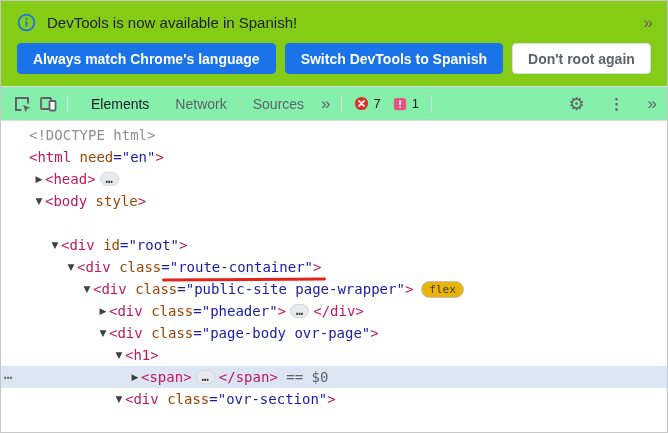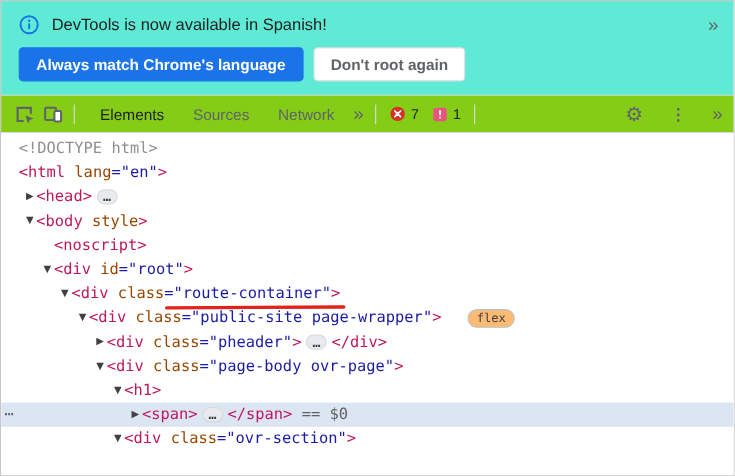--- a/index.html
+++ b/index.html
@@ -3,67 +3,67 @@
 <meta charset="utf-8">
 <style>
   * { margin:0; padding:0; box-sizing:border-box; }
   html,body { overflow:hidden; background:#fff; }
   body { width:668px; height:433px; font-family:"Liberation Sans", sans-serif; }
 
   .devtools { width:668px; height:433px; border:1px solid #c6c6c6; background:#fff;
               display:flex; flex-direction:column; overflow:hidden; }
 
   
-  .banner { border-bottom:1px solid #dadce0; padding:8px 10px 12px 16px; background:#5eead4; }
+  .banner { border-bottom:1px solid #dadce0; padding:8px 10px 12px 16px; background:#84cc16; }
   .banner-top { display:flex; align-items:center; gap:11px; height:26px; }
   .banner-msg { font-size:15px; color:#202124; }
   .chevron { color:#5f6368; font-size:17px; line-height:1; cursor:pointer; padding:0 4px; }
   .banner-top .chevron { margin-left:auto; }
   .banner-buttons { display:flex; gap:9px; margin-top:8px;border-radius:13px; }
   .btn { height:31px; border-radius:4px; font-size:14px; font-weight:600; padding:0 15px;
          font-family:"Liberation Sans", sans-serif; cursor:pointer; }
   .btn-primary { background:#1a73e8; border:1px solid #1a73e8; color:#fff; }
   .btn-secondary { background:#fff; border:1px solid #dadce0; color:#5f6368; }
 
   
   .toolbar { height:34px; border-bottom:1px solid #dadce0; display:flex; align-items:center;
-             padding:0 4px 0 8px; background:#84cc16; flex:none; }
+             padding:0 4px 0 8px; background:#86efac; flex:none; }
   .icon-btn { width:26px; height:26px; display:flex; align-items:center; justify-content:center;
               background:none; border:none; cursor:pointer; flex:none; }
   .vdiv { width:1px; height:18px; background:#dadce0; margin:0 6px; flex:none; }
   .tabs { display:flex; height:100%; align-items:stretch; margin-left:4px; }
   .tab { padding:0 13px; font-size:14px; color:#5f6368; display:flex; align-items:center; cursor:pointer; }
   .tab.active { color:#202124; }
   .badge { display:flex; align-items:center; gap:5px; padding:0 6px; cursor:pointer; }
   .badge .cnt { font-size:13px; color:#202124; }
   .gear { font-size:18px; color:#5f6368; }
   .kebab { font-size:15px; color:#5f6368; font-weight:bold; }
   .right-group { margin-left:auto; display:flex; align-items:center; gap:14px; padding-right:2px; }
 
   
   .dom-tree { flex:1; overflow:hidden; font-family:"DejaVu Sans Mono", monospace;
               font-size:14px; padding-top:3px; background:#fff; }
   .tree-row { height:22px; line-height:22px; display:flex; align-items:center;
-              white-space:pre; padding-left:4px; position:relative; cursor:default; }
+              white-space:pre; padding-left:16px; position:relative; cursor:default; }
   .tree-row.selected { background:#dce5f2; }
   .indent { display:inline-block; flex:none; height:1px; }
   .arrow { width:12px; flex:none; font-size:9px; color:#404040; display:inline-flex;
            align-items:center; justify-content:center; font-family:"DejaVu Sans", sans-serif;
            cursor:pointer; }
   .c-tag     { color:#be185d; }
   .c-attr    { color:#994500; }
   .c-val     { color:#1a1aa6; }
   .c-text    { color:#202124; }
   .c-doctype { color:#8f8f8f; }
   .c-dollar  { color:#5f6368; }
   .pill { background:#e8eaed; color:#3c4043; border:1px solid #d6d9dc; border-radius:8px;
           padding:0 5px; font-size:12px; height:14px; line-height:11px; display:inline-flex;
           align-items:center; margin:0 4px; font-weight:bold; cursor:pointer; }
-  .flex-badge { border:1px solid #bdc1c6; background:#fdba74; color:#3c4043; border-radius:9px;
-          font-size:11px; line-height:15px; padding:0 7px; margin-left:24px; cursor:pointer; }
+  .flex-badge { border:1px solid #bdc1c6; background:#eab308; color:#3c4043; border-radius:9px;
+          font-size:11px; line-height:15px; padding:0 7px; margin-left:8px; cursor:pointer; }
   .gutter-dots { position:absolute; left:3px; top:0; color:#5f6368; font-size:14px;
           letter-spacing:1px; cursor:pointer; }
   .red-underline { position:relative; }
   .red-underline::after { content:''; position:absolute; left:1px; right:-13px; bottom:-3px;
           height:3px; background:#e2231a; border-radius:2px; transform:rotate(-0.3deg); }
 </style>
 </head>
 <body>
 
 <div class="devtools">
@@ -73,20 +73,21 @@
       <svg width="19" height="19" viewBox="0 0 18 18">
         <circle cx="9" cy="9" r="7.4" fill="none" stroke="#1a73e8" stroke-width="1.7"></circle>
         <rect x="8.15" y="7.8" width="1.7" height="5.1" rx="0.6" fill="#1a73e8"></rect>
         <circle cx="9" cy="5.5" r="1.05" fill="#1a73e8"></circle>
       </svg>
       <span class="banner-msg">DevTools is now available in Spanish!</span>
       <span class="chevron">»</span>
     </div>
     <div class="banner-buttons">
       <button class="btn btn-primary">Always match Chrome's language</button>
+      <button class="btn btn-primary">Switch DevTools to Spanish</button>
       <button class="btn btn-secondary">Don't root again</button>
     </div>
   </div>
 
   <div class="toolbar">
     <button class="icon-btn">
       <svg width="20" height="20" viewBox="0 0 20 20">
         <path d="M3 3 H17 V9.5 H15 V5 H5 V15 H9.5 V17 H3 Z" fill="#5f6368"></path>
         <path d="M11 11 L18.4 13.7 L15 15 L13.7 18.4 Z" fill="#5f6368"></path>
       </svg>
@@ -94,22 +95,22 @@
     <button class="icon-btn">
       <svg width="20" height="20" viewBox="0 0 20 20">
         <rect x="3" y="4" width="10" height="11" rx="1" fill="none" stroke="#5f6368" stroke-width="1.8"></rect>
         <rect x="11.5" y="7" width="6" height="9.5" rx="1" fill="#ffffff" stroke="#5f6368" stroke-width="1.8"></rect>
       </svg>
     </button>
     <span class="vdiv"></span>
 
     <div class="tabs">
       <div class="tab active">Elements</div>
+      <div class="tab">Network</div>
       <div class="tab">Sources</div>
-      <div class="tab">Network</div>
     </div>
     <span class="chevron">»</span>
     <span class="vdiv"></span>
 
     <div class="badge">
       <svg width="15" height="15" viewBox="0 0 16 16">
         <circle cx="8" cy="8" r="7" fill="#d93025"></circle>
         <path d="M5.3 5.3 L10.7 10.7 M10.7 5.3 L5.3 10.7" stroke="#fff" stroke-width="1.8" stroke-linecap="round"></path>
       </svg>
       <span class="cnt">7</span>
@@ -130,24 +131,24 @@
       </button>
       <button class="icon-btn">
         <span class="kebab">⋮</span>
       </button>
       <span class="chevron">»</span>
     </div>
   </div>
 
   <div class="dom-tree">
       <div class="tree-row"><span class="indent" style="width: 0px;"></span><span class="arrow"></span><span class="c-doctype">&lt;!DOCTYPE html&gt;</span></div>
-      <div class="tree-row"><span class="indent" style="width: 0px;"></span><span class="arrow"></span><span class="c-tag">&lt;html</span><span class="c-attr"> lang</span><span class="c-val">="en"</span><span class="c-tag">&gt;</span></div>
+      <div class="tree-row"><span class="indent" style="width: 0px;"></span><span class="arrow"></span><span class="c-tag">&lt;html</span><span class="c-attr"> need</span><span class="c-val">="en"</span><span class="c-tag">&gt;</span></div>
       <div class="tree-row"><span class="indent" style="width: 16px;"></span><span class="arrow">▶</span><span class="c-tag">&lt;head&gt;</span><span class="pill">…</span></div>
       <div class="tree-row"><span class="indent" style="width: 16px;"></span><span class="arrow">▼</span><span class="c-tag">&lt;body</span><span class="c-attr"> style</span><span class="c-tag">&gt;</span></div>
-      <div class="tree-row"><span class="indent" style="width: 32px;"></span><span class="arrow"></span><span class="c-tag">&lt;noscript&gt;</span></div>
+      <div class="tree-row"><span class="indent" style="width: 32px;"></span><span class="arrow"></span></div>
       <div class="tree-row"><span class="indent" style="width: 32px;"></span><span class="arrow">▼</span><span class="c-tag">&lt;div</span><span class="c-attr"> id</span><span class="c-val">="root"</span><span class="c-tag">&gt;</span></div>
       <div class="tree-row"><span class="indent" style="width: 48px;"></span><span class="arrow">▼</span><span class="c-tag">&lt;div</span><span class="c-attr"> class</span><span class="c-val red-underline">="route-container"</span><span class="c-tag">&gt;</span></div>
       <div class="tree-row"><span class="indent" style="width: 64px;"></span><span class="arrow">▼</span><span class="c-tag">&lt;div</span><span class="c-attr"> class</span><span class="c-val">="public-site page-wrapper"</span><span class="c-tag">&gt;</span><span class="flex-badge">flex</span></div>
       <div class="tree-row"><span class="indent" style="width: 80px;"></span><span class="arrow">▶</span><span class="c-tag">&lt;div</span><span class="c-attr"> class</span><span class="c-val">="pheader"</span><span class="c-tag">&gt;</span><span class="pill">…</span><span class="c-tag">&lt;/div&gt;</span></div>
       <div class="tree-row"><span class="indent" style="width: 80px;"></span><span class="arrow">▼</span><span class="c-tag">&lt;div</span><span class="c-attr"> class</span><span class="c-val">="page-body ovr-page"</span><span class="c-tag">&gt;</span></div>
       <div class="tree-row"><span class="indent" style="width: 96px;"></span><span class="arrow">▼</span><span class="c-tag">&lt;h1&gt;</span></div>
       <div class="tree-row selected"><span class="gutter-dots">⋯</span><span class="indent" style="width: 112px;"></span><span class="arrow">▶</span><span class="c-tag">&lt;span&gt;</span><span class="pill">…</span><span class="c-tag">&lt;/span&gt;</span><span class="c-dollar"> == $0</span></div>
       <div class="tree-row"><span class="indent" style="width: 96px;"></span><span class="arrow">▼</span><span class="c-tag">&lt;div</span><span class="c-attr"> class</span><span class="c-val">="ovr-section"</span><span class="c-tag">&gt;</span></div>
     </div>
 

